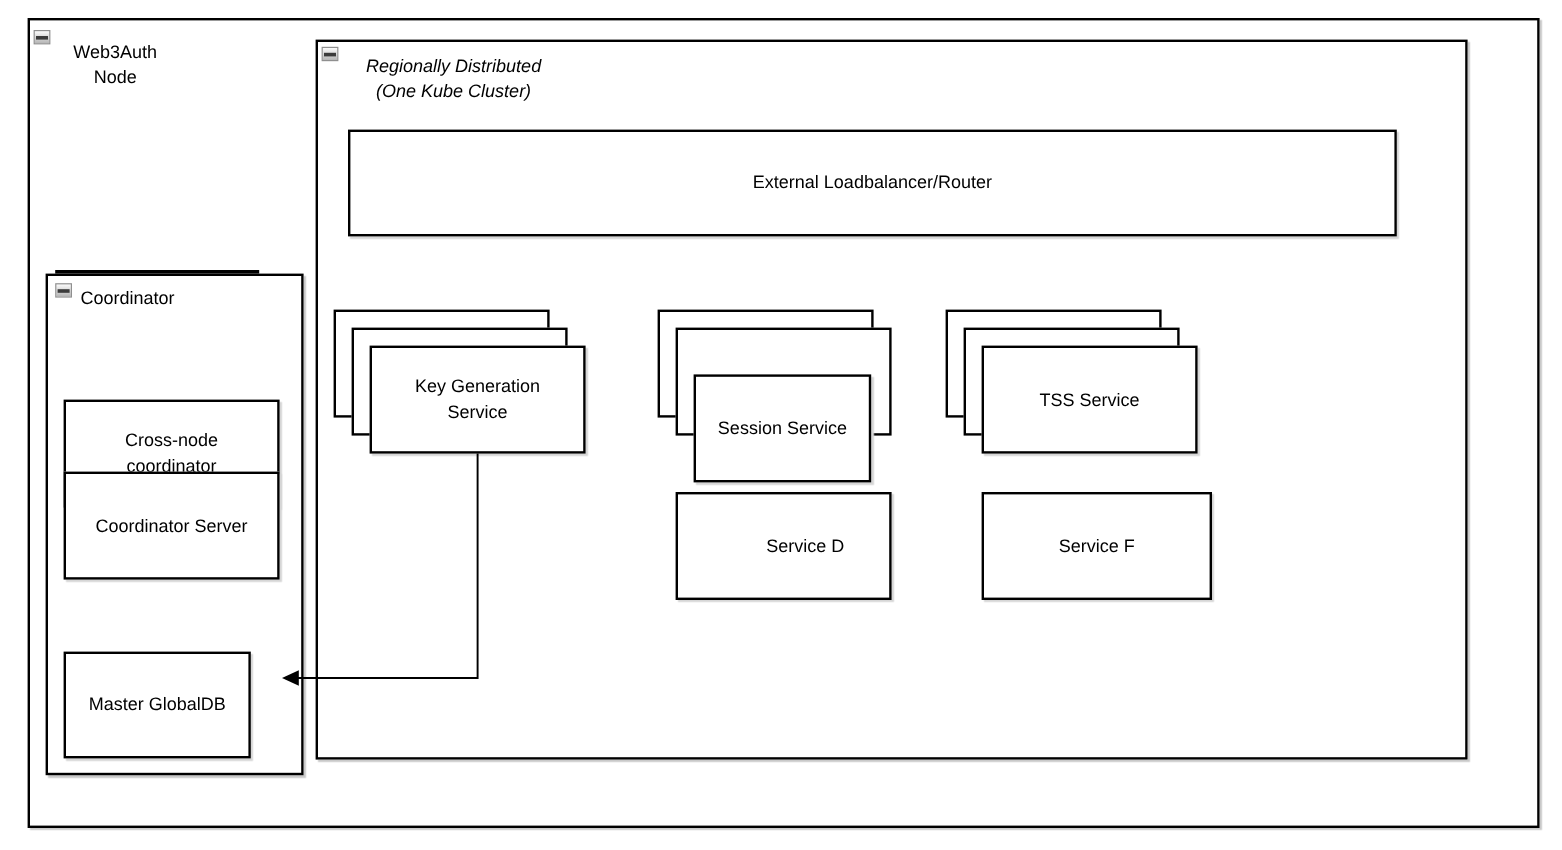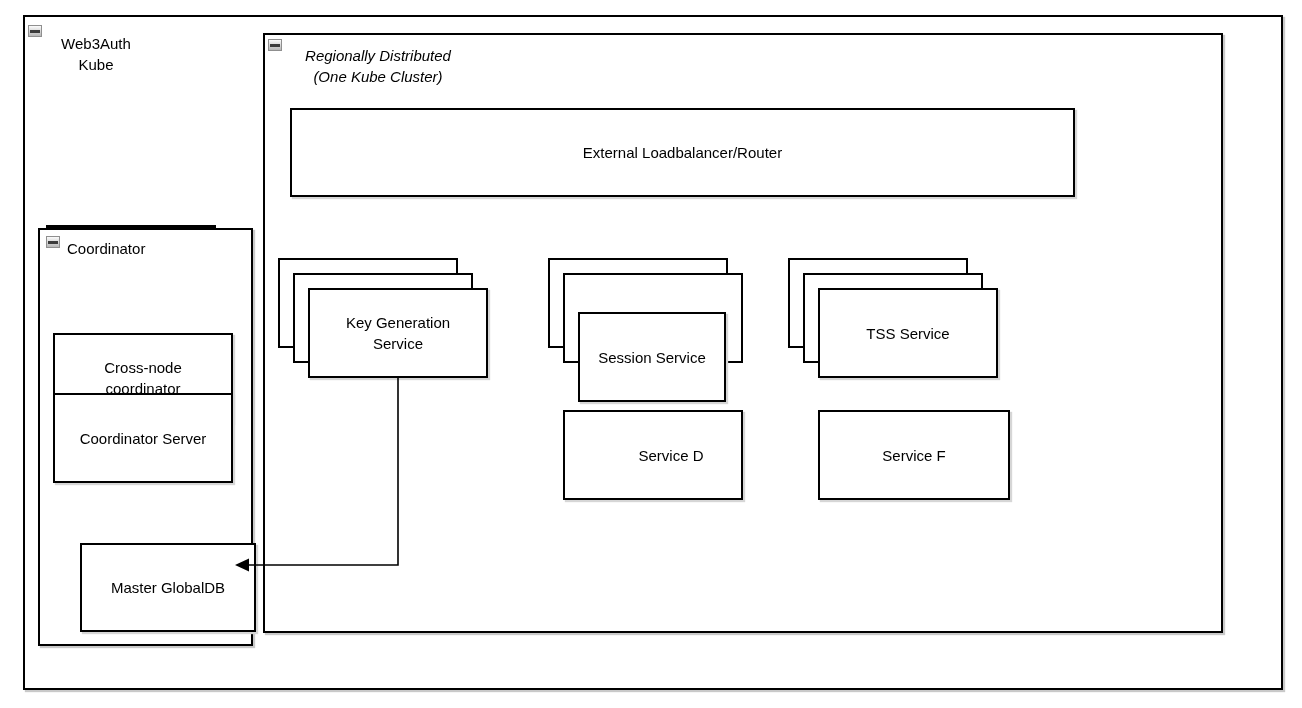--- a/index.html
+++ b/index.html
@@ -85,52 +85,52 @@
   }
 </style>
 </head>
 <body>
 
 <div id="canvas">
 
   <div class="container" id="web3auth-container" style="left:23px; top:15px; width:1260px; height:675px;"></div>
   <div class="collapse-icon" style="left:28px; top:25px;"></div>
   <div class="group-label centered" style="left:35px; top:33px; width:122px;">Web3Auth
-Kube</div>
+Node</div>
 
   <div class="container" id="regional-container" style="left:263px; top:33px; width:960px; height:600px;"></div>
   <div class="collapse-icon" style="left:268px; top:39px;"></div>
   <div class="group-label centered" style="left:290px; top:45px; width:176px;font-style:italic;">Regionally Distributed
 (One Kube Cluster)</div>
 
   <div class="container" id="coordinator-container" style="left:38px; top:228px; width:215px; height:418px;"></div>
   <div class="collapse-icon" style="left:46px; top:236px;"></div>
   <div class="group-label" style="left:67px; top:238px;">Coordinator</div>
 
-  <div class="box" style="left:290px; top:108px; width:785px; height:89px;">External Loadbalancer/Router</div>
+  <div class="box" style="left:290px; top:108px; width:874px; height:89px;">External Loadbalancer/Router</div>
 
   <div class="box stack-layer" style="left:278px; top:258px; width:180px; height:90px;"></div>
   <div class="box stack-layer" style="left:293px; top:273px; width:180px; height:90px;"></div>
   <div class="box" style="left:308px; top:288px; width:180px; height:90px;">Key Generation
 Service</div>
 
   <div class="box stack-layer" style="left:548px; top:258px; width:180px; height:90px;"></div>
   <div class="box stack-layer" style="left:563px; top:273px; width:180px; height:90px;"></div>
   <div class="box" style="left:578px; top:288px; width:148px; height:90px;margin-top:24px;">Session Service</div>
 
   <div class="box stack-layer" style="left:788px; top:258px; width:180px; height:90px;"></div>
   <div class="box stack-layer" style="left:803px; top:273px; width:180px; height:90px;"></div>
   <div class="box" style="left:818px; top:288px; width:180px; height:90px;">TSS Service</div>
 
   <div class="box" style="left:563px; top:410px; width:180px; height:90px;padding-left:36px;">Service D</div>
   <div class="box" style="left:818px; top:410px; width:192px; height:90px;">Service F</div>
 
   <div class="box" style="left:53px; top:288px; width:180px; height:90px;margin-top:45px;">Cross-node
 coordinator</div>
   <div class="box" style="left:53px; top:393px; width:180px; height:90px;">Coordinator Server</div>
-  <div class="box" style="left:53px; top:543px; width:176px; height:89px;margin-left:27px;">Master GlobalDB</div>
+  <div class="box" style="left:53px; top:543px; width:156px; height:89px;">Master GlobalDB</div>
 
   <svg id="edge-layer" viewBox="0 0 1302 708" xmlns="http://www.w3.org/2000/svg">
     <path d="M 398 378 L 398 565 L 248 565" fill="none" stroke="#000000" stroke-width="1.6"></path>
     <polygon points="235,565 249,558.5 249,571.5" fill="#000000"></polygon>
   </svg>
 
 </div>
 
 </body></html>

